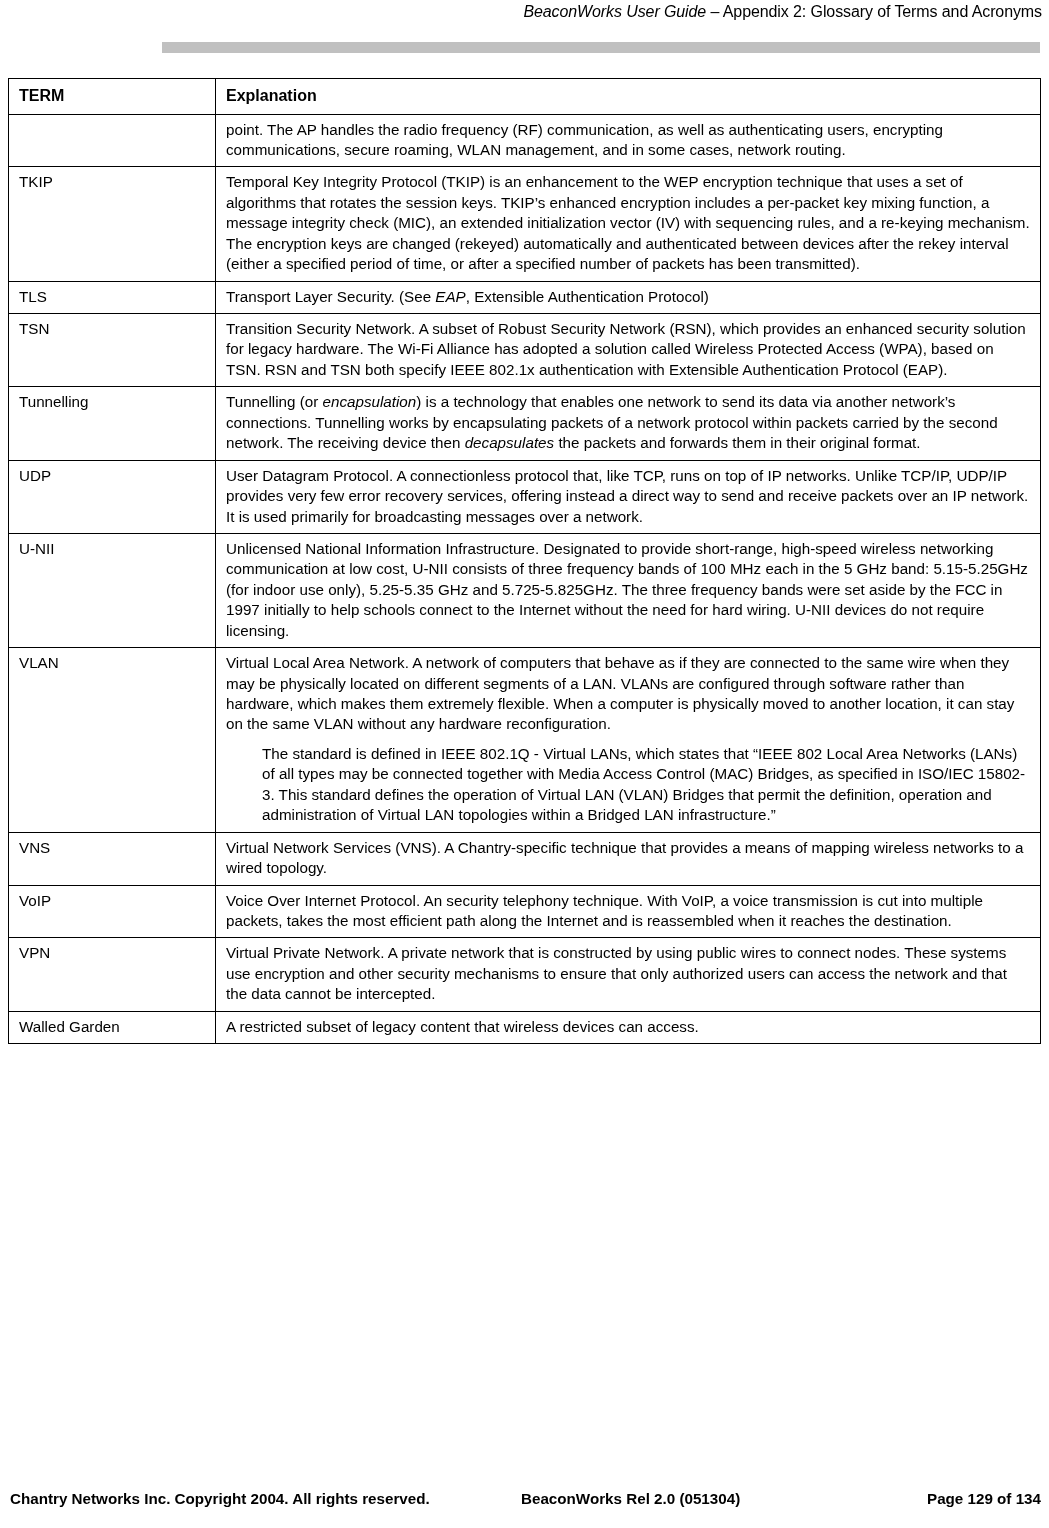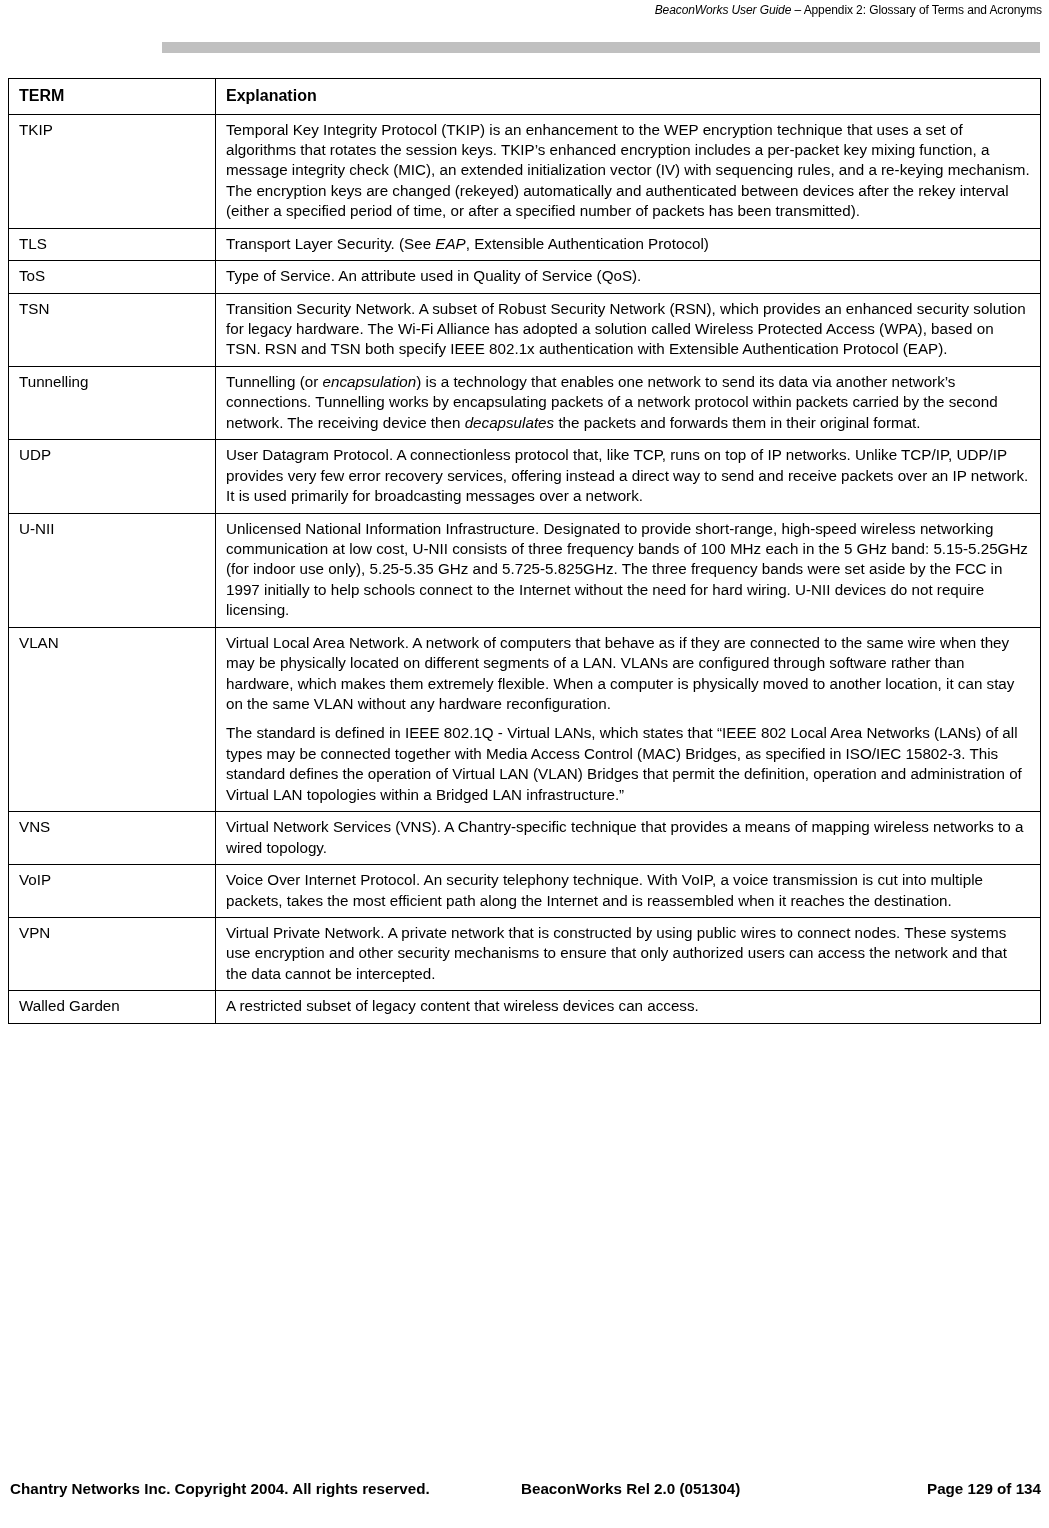--- a/index.html
+++ b/index.html
@@ -29,21 +29,21 @@
     height: 50px;
   }
   .logo svg { display: block; }
 
   .header-title {
     position: absolute;
     left: 340px;
     top: 3px;
     width: 702px;
     text-align: right;
-    font-size: 12px;
+    font-size: 16px;
     letter-spacing: -0.1px;
     white-space: nowrap;
   }
   .header-title .ital { font-style: italic; }
 
   .header-bar {
     position: absolute;
     left: 162px;
     top: 42px;
     width: 878px;
@@ -83,28 +83,29 @@
     margin-left: 44px;
   }
   table.glossary td.term {
     white-space: nowrap;
   }
   table.glossary td p {
     margin: 0 0 0 0;
   }
   table.glossary td p + p {
     margin-top: 9px;
+    margin-left: 36px;
   }
   .ital { font-style: italic; }
 
   
   .page-footer {
     position: absolute;
     left: 0;
-    bottom: 26px;
+    bottom: 16px;
     width: 1049px;
     height: 22px;
     font-size: 15.2px;
     font-weight: bold;
   }
   .footer-inner {
     position: relative;
     margin: 0 8px;
     height: 22px;
   }
@@ -145,35 +146,35 @@
       <col class="c-expl">
     </colgroup>
     <thead>
       <tr>
         <th>TERM</th>
         <th>Explanation</th>
       </tr>
     </thead>
     <tbody id="glossary-body">
         <tr>
+          <td class="term"></td>
+          <td>
+            <p><span>point. The AP handles the radio frequency (RF) communication, as well as authenticating users, encrypting communications, secure roaming, WLAN management, and in some cases, network routing.</span></p>
+          </td>
+        </tr>
+        <tr>
           <td class="term">TKIP</td>
           <td>
             <p><span>Temporal Key Integrity Protocol (TKIP) is an enhancement to the WEP encryption technique that uses a set of algorithms that rotates the session keys. TKIP’s enhanced encryption includes a per-packet key mixing function, a message integrity check (MIC), an extended initialization vector (IV) with sequencing rules, and a re-keying mechanism. The encryption keys are changed (rekeyed) automatically and authenticated between devices after the rekey interval (either a specified period of time, or after a specified number of packets has been transmitted).</span></p>
           </td>
         </tr>
         <tr>
           <td class="term">TLS</td>
           <td>
             <p><span>Transport Layer Security. (See </span><span class="ital">EAP</span><span>, Extensible Authentication Protocol)</span></p>
-          </td>
-        </tr>
-        <tr>
-          <td class="term">ToS</td>
-          <td>
-            <p><span>Type of Service. An attribute used in Quality of Service (QoS).</span></p>
           </td>
         </tr>
         <tr>
           <td class="term">TSN</td>
           <td>
             <p><span>Transition Security Network. A subset of Robust Security Network (RSN), which provides an enhanced security solution for legacy hardware. The Wi-Fi Alliance has adopted a solution called Wireless Protected Access (WPA), based on TSN. RSN and TSN both specify IEEE 802.1x authentication with Extensible Authentication Protocol (EAP).</span></p>
           </td>
         </tr>
         <tr>
           <td class="term">Tunnelling</td>

